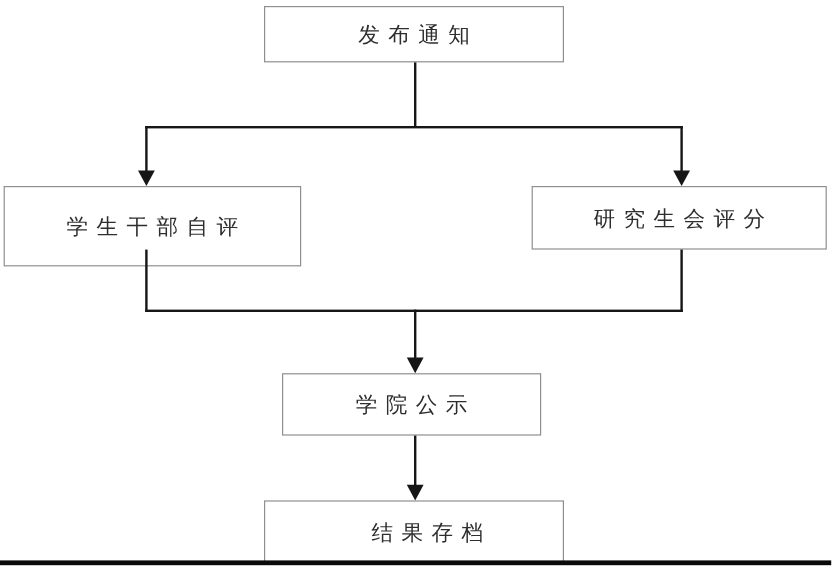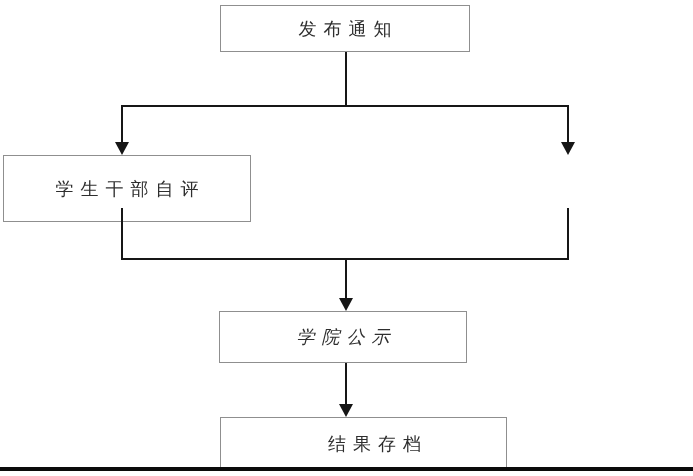--- a/index.html
+++ b/index.html
@@ -49,22 +49,22 @@
     top: 467px;
     width: 693px;
     height: 4px;
     background: #0a0a0a;
   }
 
   
   .n-publish   { left: 220px; top: 5px;   width: 250px; height: 47px; text-align: center; }
   .n-selfeval  { left: 3px;   top: 155px; width: 248px; height: 67px; }
   .n-gradscore { left: 443px; top: 155px; width: 246px; height: 53px; }
-  .n-publicity { left: 219px; top: 311px; width: 248px; height: 52px; font-style: italic; }
-  .n-archive   { left: 220px; top: 417px; width: 287px; height: 53px; padding-left: 22px; }
+  .n-publicity { left: 235px; top: 311px; width: 216px; height: 52px; }
+  .n-archive   { left: 220px; top: 417px; width: 250px; height: 53px; padding-left: 22px; }
 
   
   .seg-publish-down { left: 345px; top: 52px;  width: 2px;   height: 54px; }
   .seg-branch-h     { left: 121px; top: 105px; width: 448px; height: 2px;  }
   .seg-left-drop    { left: 121px; top: 105px; width: 2px;   height: 38px; }
   .seg-right-drop   { left: 567px; top: 105px; width: 2px;   height: 38px; }
   .seg-left-rise    { left: 121px; top: 208px; width: 2px;   height: 52px; }
   .seg-right-rise   { left: 567px; top: 208px; width: 2px;   height: 52px; }
   .seg-merge-h      { left: 121px; top: 258px; width: 448px; height: 2px;  }
   .seg-mid-down     { left: 345px; top: 258px; width: 2px;   height: 41px; }
@@ -82,20 +82,23 @@
 <div class="canvas">
 
   <div class="node n-publish">
     <span class="label">发布通知</span>
   </div>
 
   <div class="node n-selfeval">
     <span class="label">学生干部自评</span>
   </div>
 
+  <div class="node n-gradscore">
+    <span class="label">研究生会评分</span>
+  </div>
 
   <div class="node n-publicity">
     <span class="label">学院公示</span>
   </div>
 
   <div class="node n-archive">
     <span class="label">结果存档</span>
   </div>
 
   <div class="line seg-publish-down"></div>

